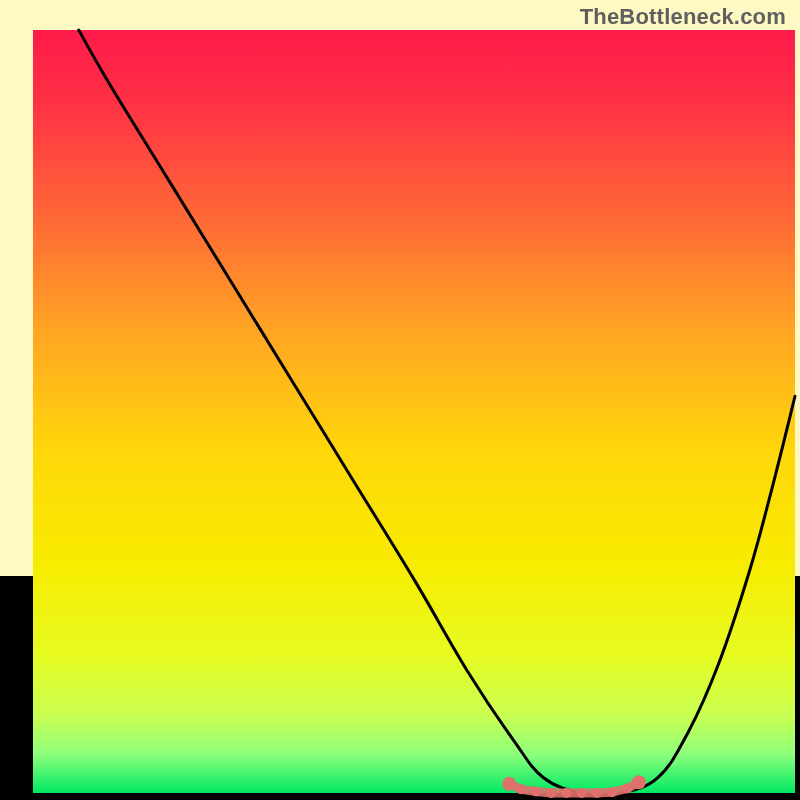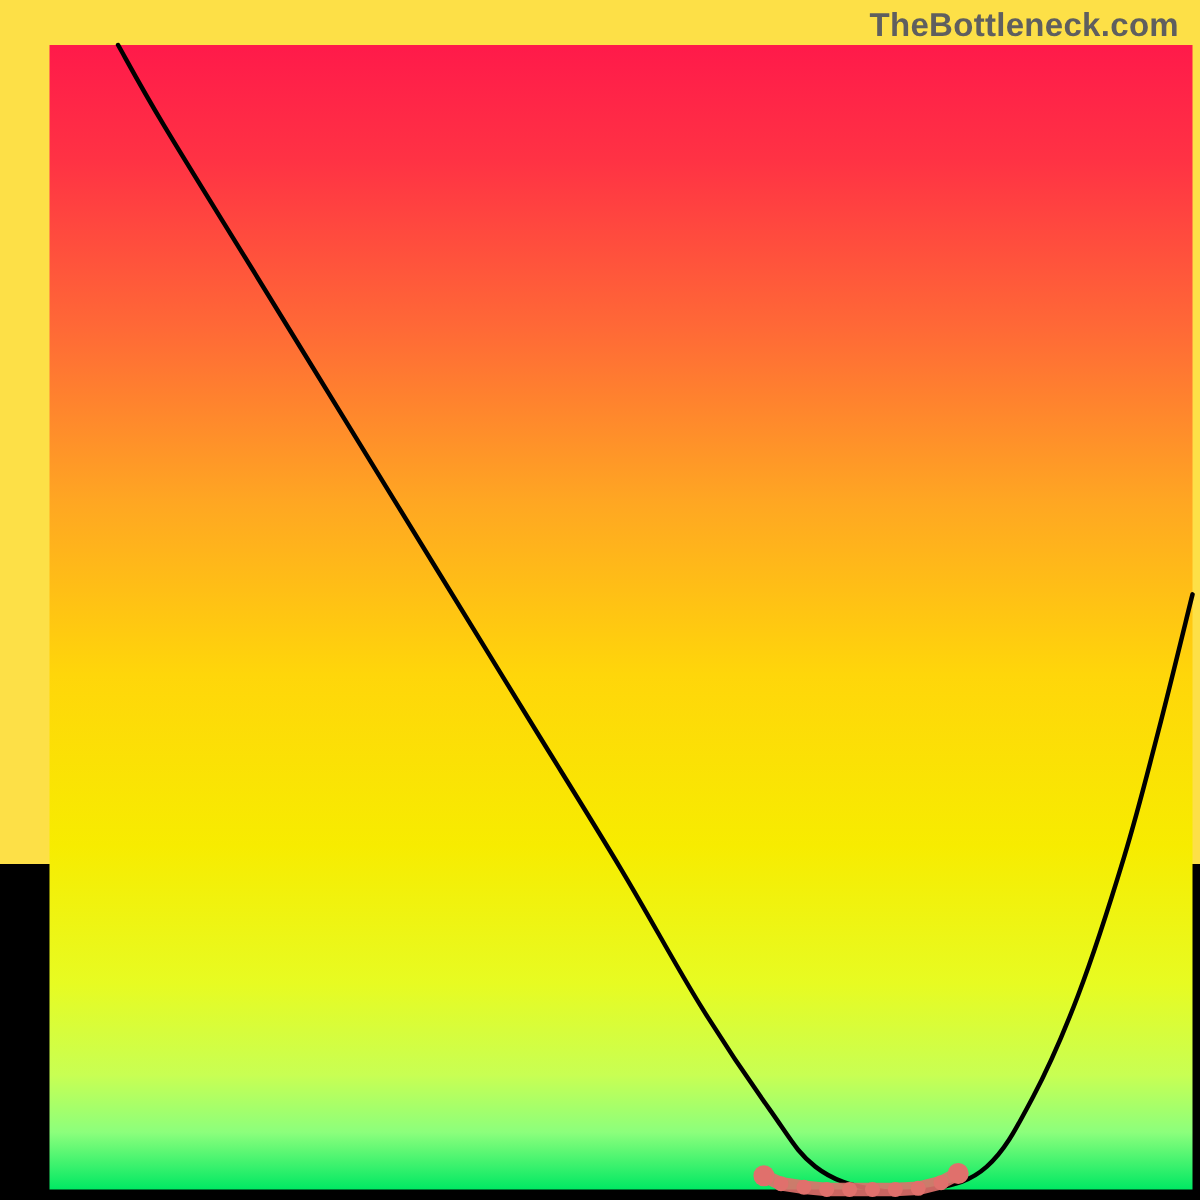--- a/index.html
+++ b/index.html
@@ -8,21 +8,21 @@
     width: 800px;
     height: 800px;
     background: #000;
     font-family: Arial, Helvetica, sans-serif;
     overflow: hidden;
   }
   .frame {
     position: relative;
     width: 800px;
     height: 576px;
-    background: #fde047;
+    background: #fef9c3;
   }
   .watermark {
     position: absolute;
     top: 4px;
     right: 14px;
     color: #5f5f5f;
     font-size: 22px;
     font-weight: 600;
     letter-spacing: 0.2px;
     z-index: 5;

